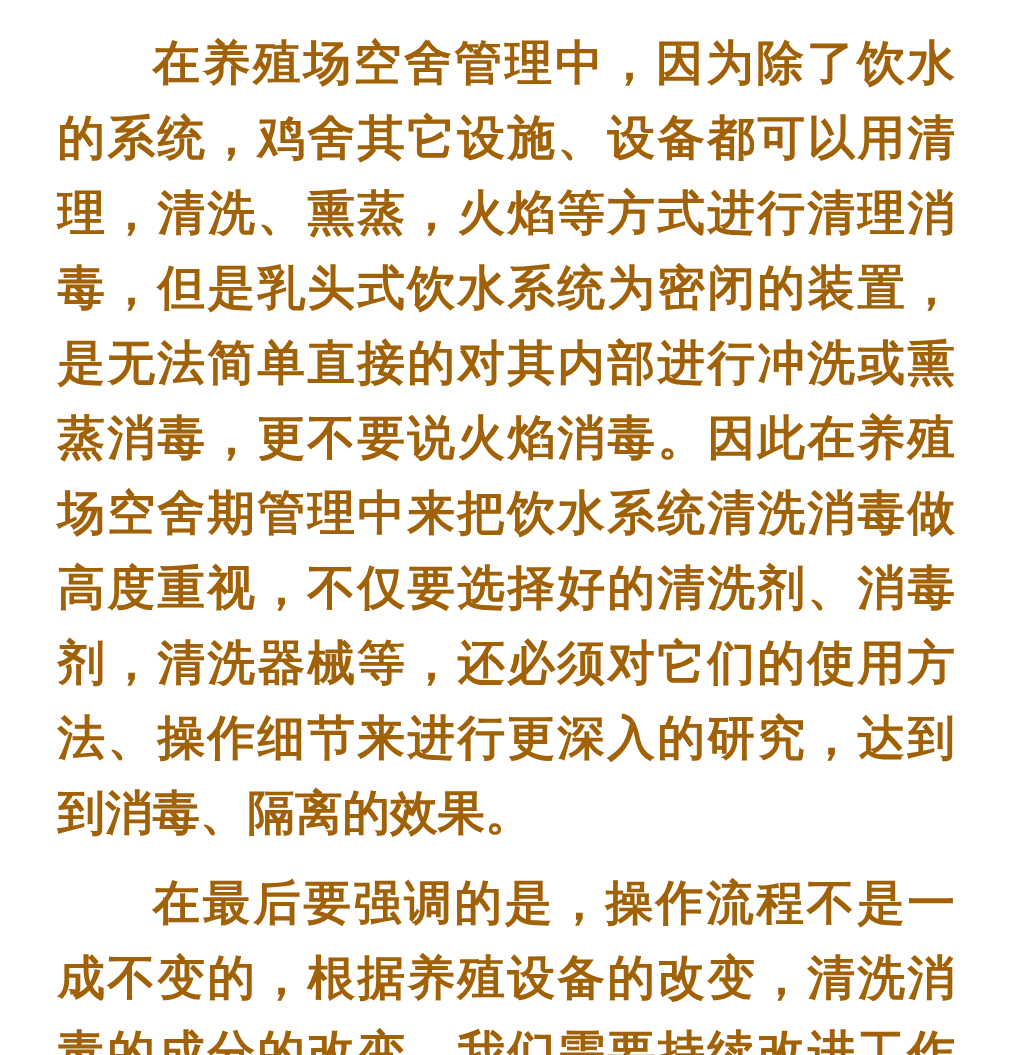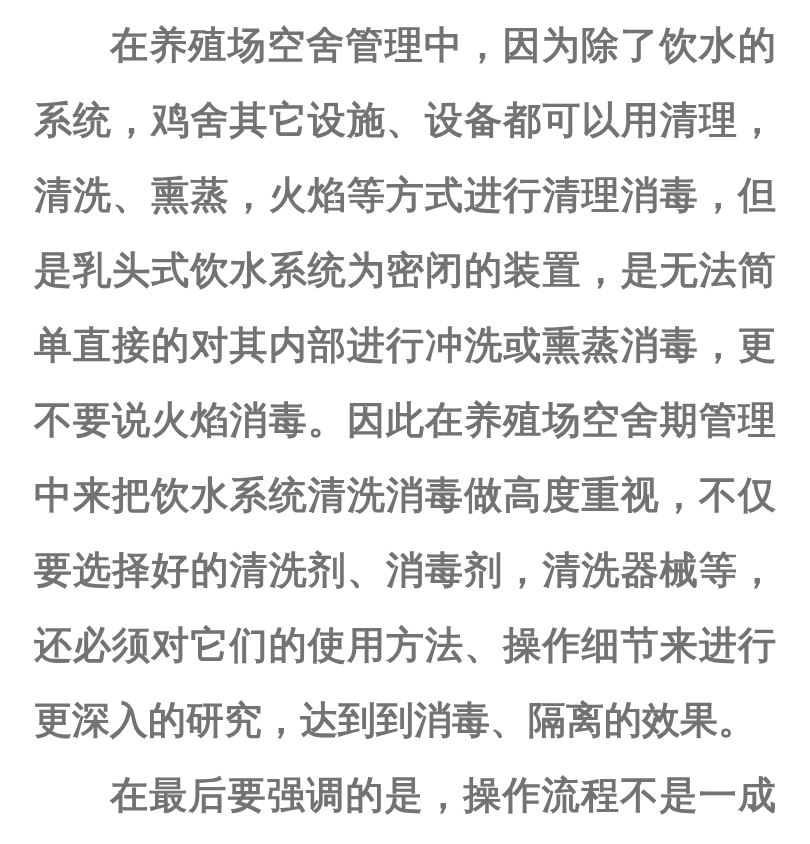--- a/index.html
+++ b/index.html
@@ -14,26 +14,26 @@
     overflow: hidden;
   }
   .page {
     box-sizing: border-box;
     width: 810px;
     height: 844px;
     padding: 8px 34px 0 34px;
     background: #ffffff;
   }
   .para {
-    margin: 0;
-    color: #737373;
+    margin: 12px;
+    color: #a16207;
     font-family: "DejaVu Sans", sans-serif;
     font-weight: 700;
     font-size: 38px;
-    line-height: 75px;
+    line-height: 60px;
     letter-spacing: 0px;
     text-align: justify;
     text-justify: inter-character;
     text-indent: 76px;
     word-break: break-all;
   }
   .para + .para {
     margin-top: 0px;
   }
 </style>

